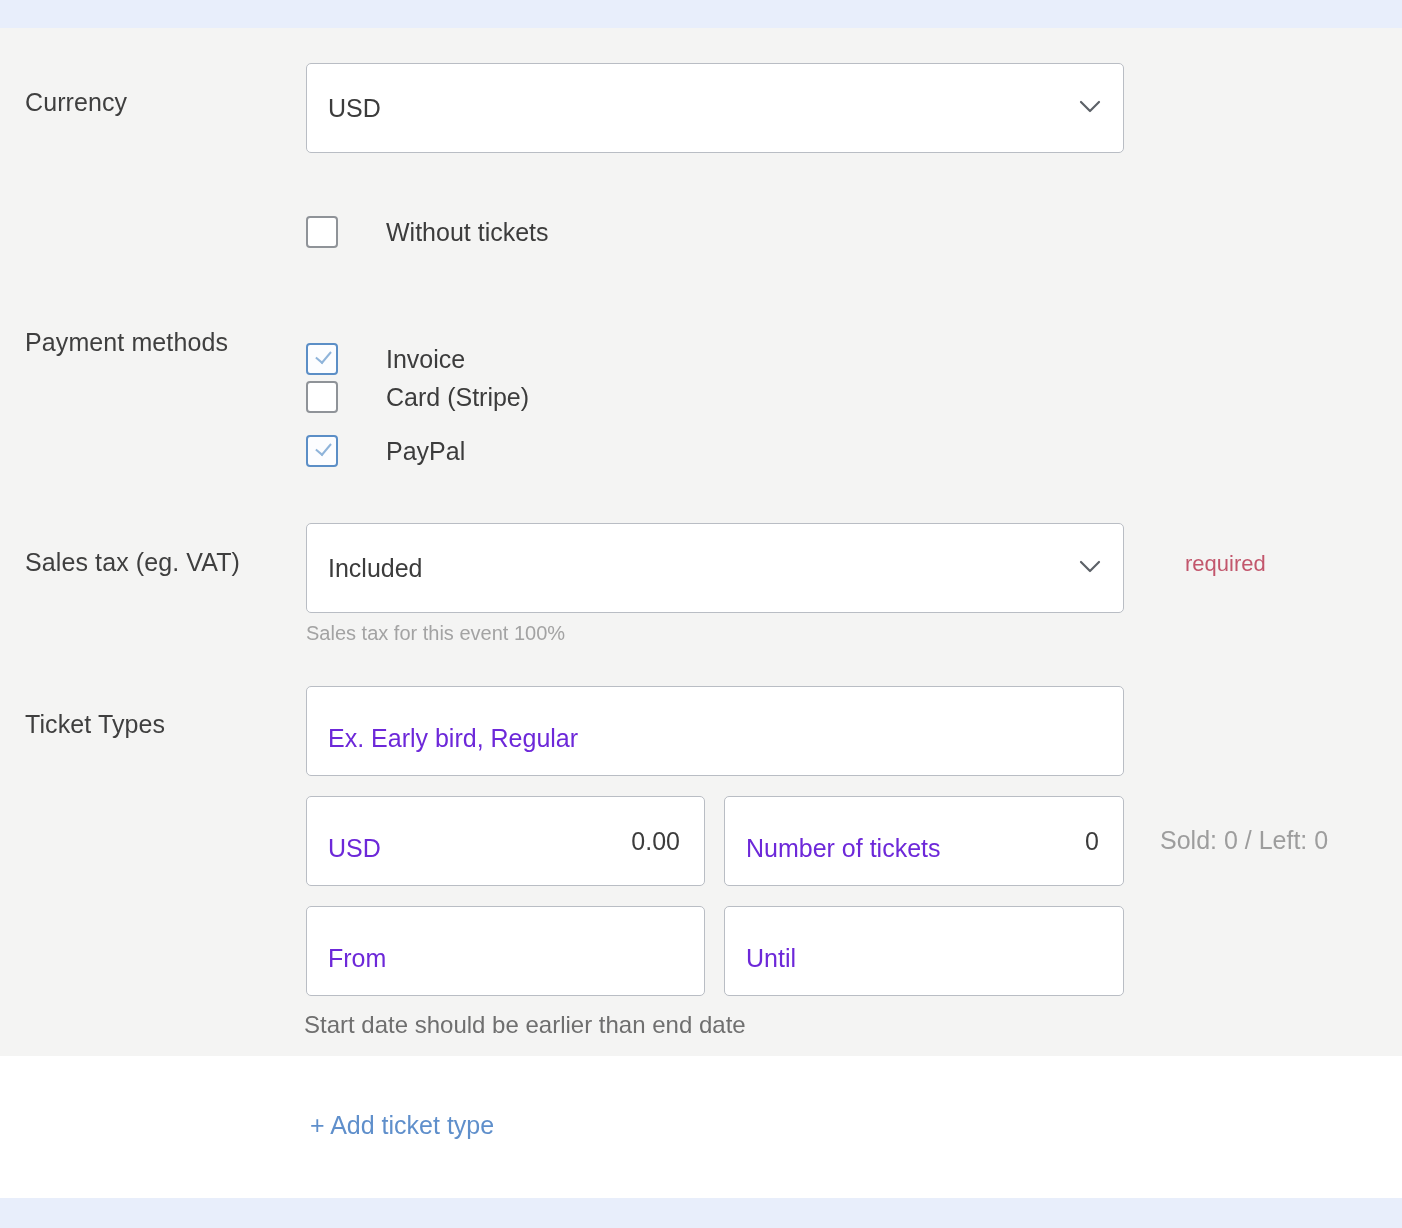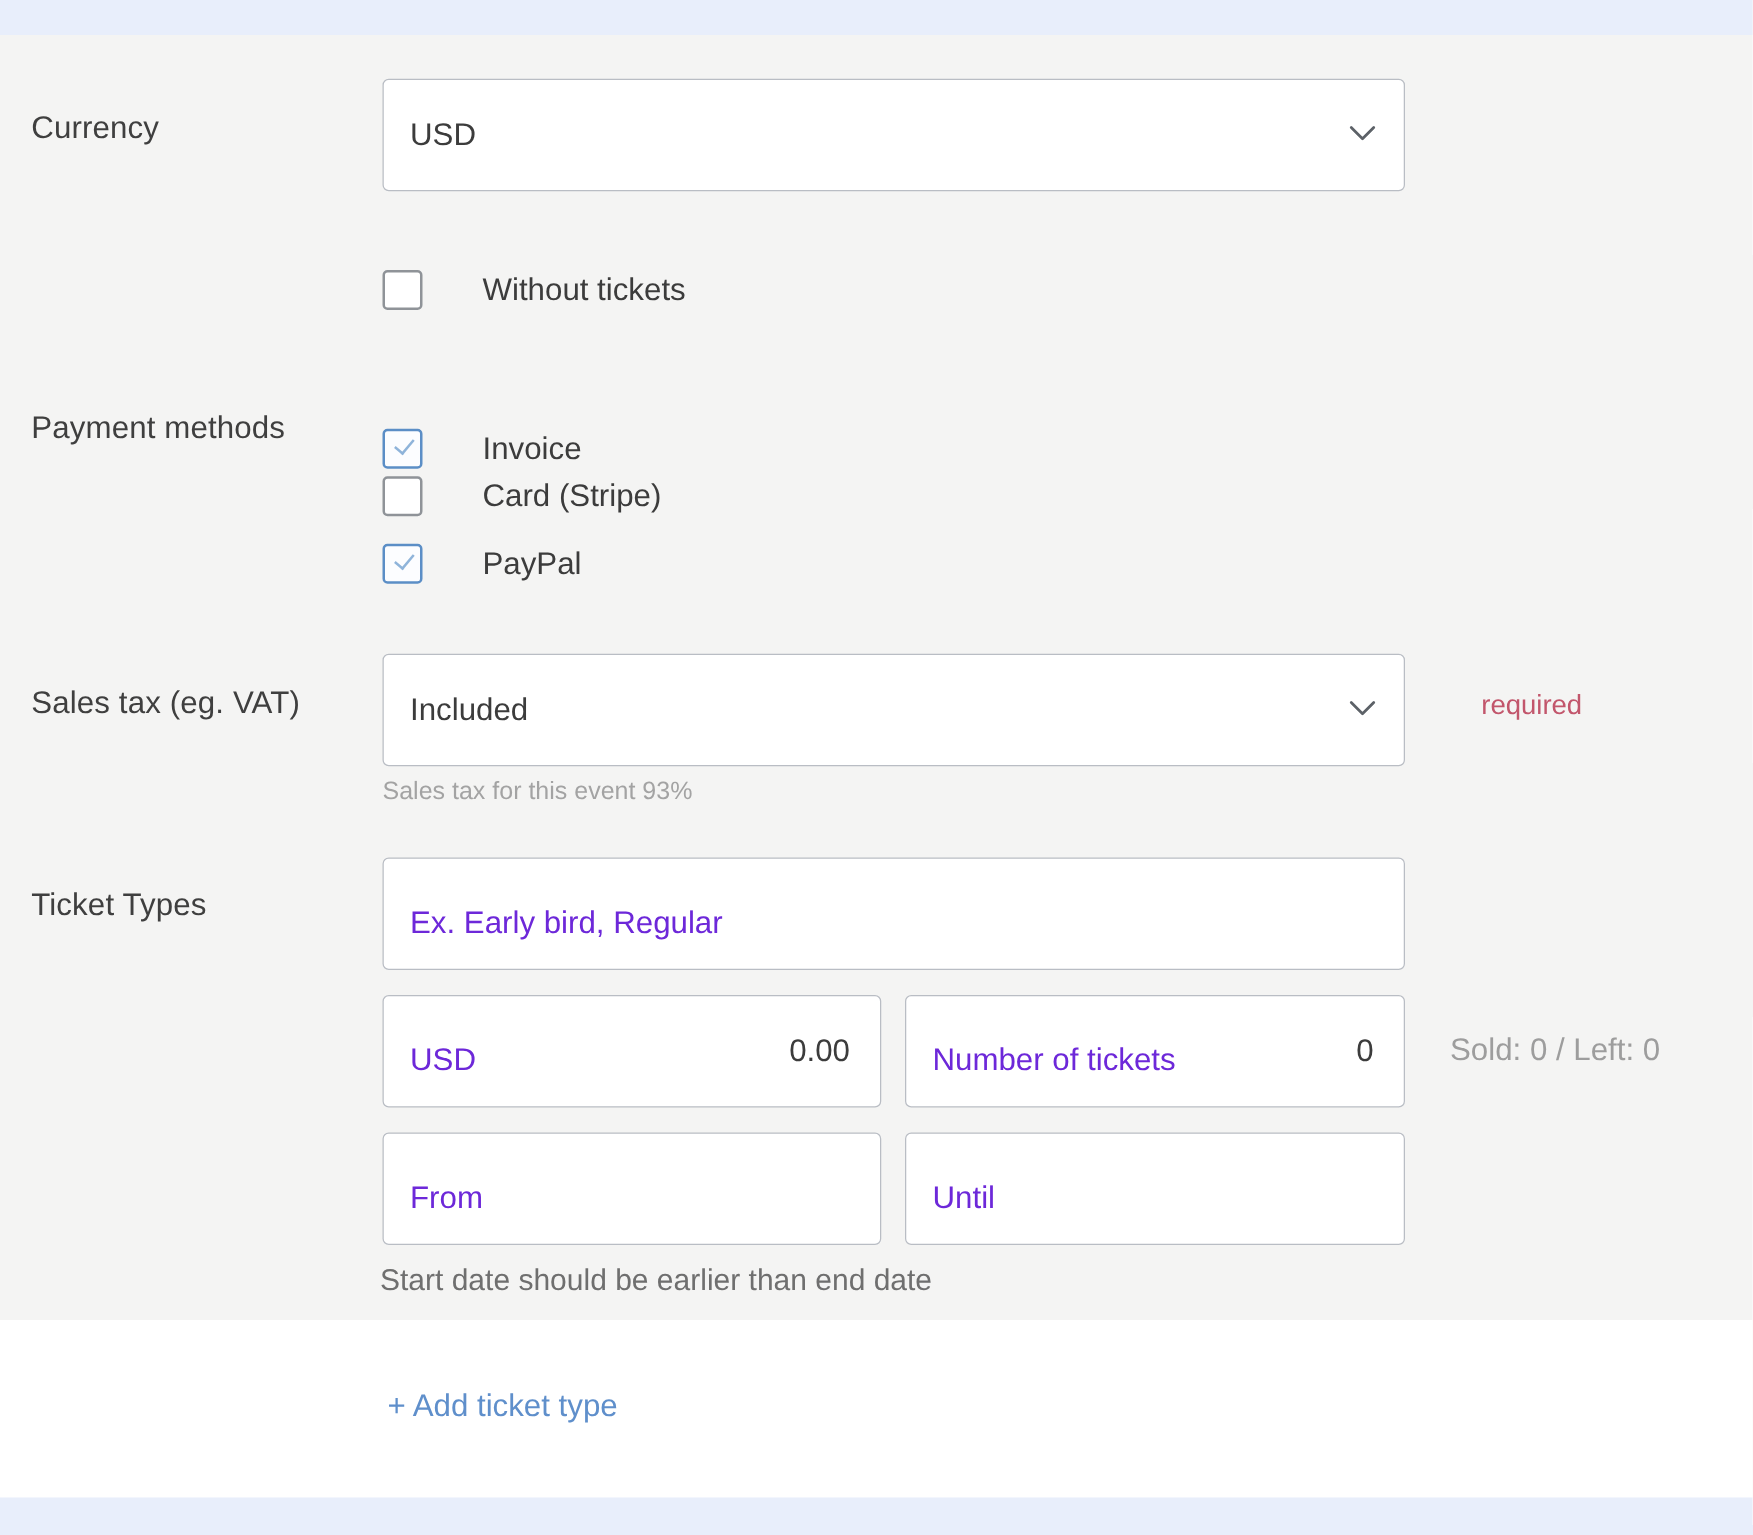--- a/index.html
+++ b/index.html
@@ -226,21 +226,21 @@
         <span class="field-text">Included</span>
         <span class="chev">
           <svg width="22" height="14" viewBox="0 0 22 14">
             <path d="M2 2 L11 11 L20 2" fill="none" stroke="#5d6268" stroke-width="2.2" stroke-linecap="round" stroke-linejoin="round"></path>
           </svg>
         </span>
       </div>
 
       <div class="required" style="top:523px;">required</div>
 
-      <div class="helper" style="top:594px;">Sales tax for this event 93%</div>
+      <div class="helper" style="top:594px;">Sales tax for this event 100%</div>
     </div>
 
     <div class="row" style="top:0;">
       <div class="label" style="top:682px;">Ticket Types</div>
 
       <div class="field wide" style="top:658px;">
         <span class="field-text muted">Ex. Early bird, Regular</span>
       </div>
 
       <div class="field half-l" style="top:768px;">

